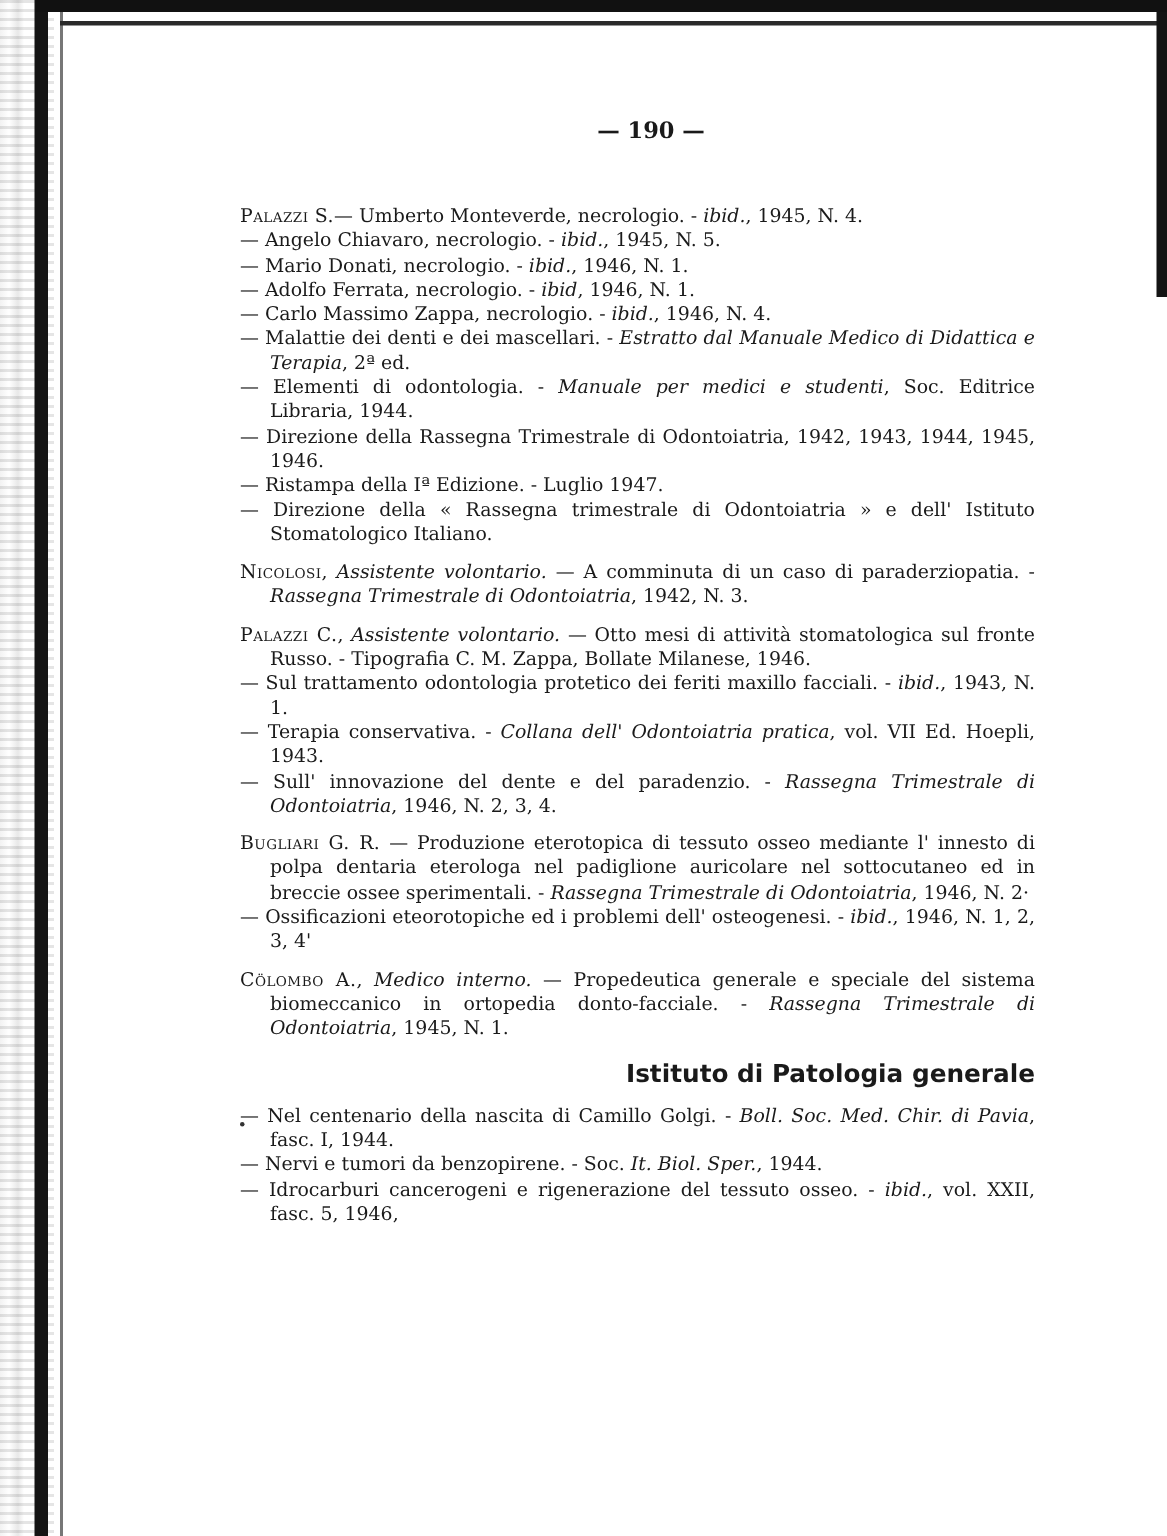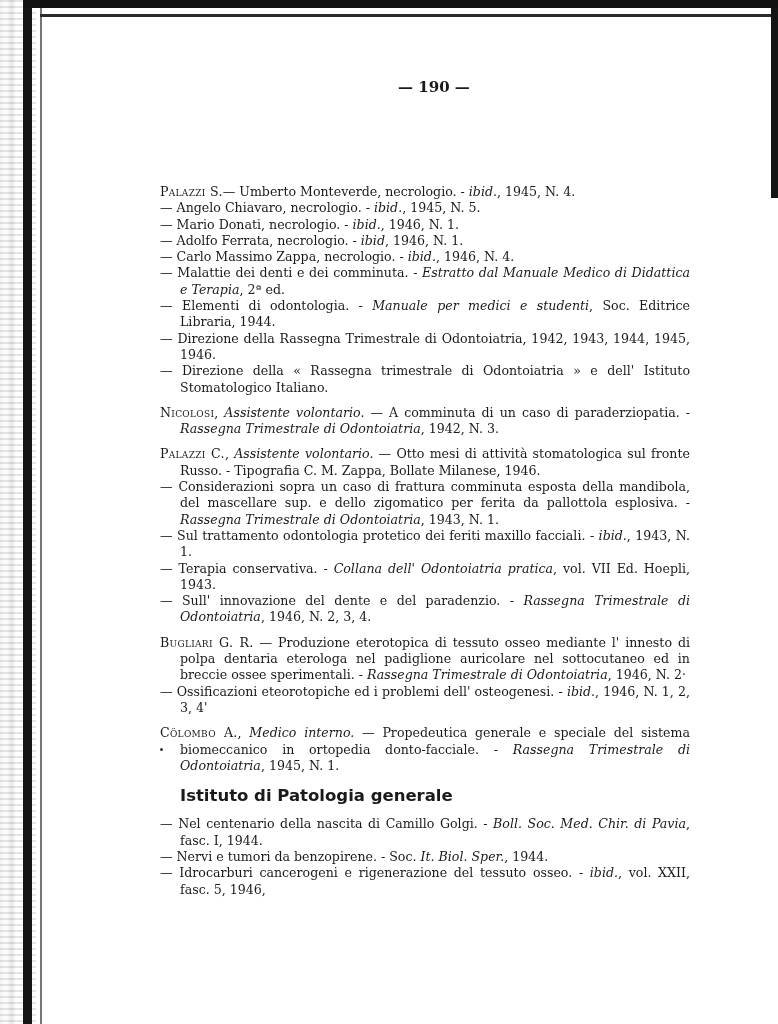--- a/index.html
+++ b/index.html
@@ -37,28 +37,28 @@
       background: #141414;
     }
 
     .page-number {
       position: absolute; left: 0; width: 868px; top: 78px;
       text-align: center; font-weight: bold; font-size: 15px;
     }
 
     .content {
       position: absolute; left: 160px; top: 136px; width: 530px;
-      font-size: 12.6px; line-height: 16.3px; margin-top: 48px;
+      font-size: 12.6px; line-height: 16.3px;
     }
     .entry { margin: 0; padding-left: 20px; text-indent: -20px; text-align: justify; }
     .group { margin-bottom: 9px; }
     .sc { font-variant: small-caps; letter-spacing: 0.3px; }
     .it { font-style: italic; }
     .section-heading {
-      text-align: left; font-weight: bold; font-size: 16.5px;
+      text-align: right; font-weight: bold; font-size: 16.5px;
       font-family: "DejaVu Sans", "Liberation Sans", sans-serif;
       margin: 14px 0 12px 20px;
     }
     .dot { position: absolute; width: 3px; height: 3px; background: #333; border-radius: 50%; }
   </style>
 </head>
 <body>
 
 <div class="binding"></div>
 <div class="binding-bar"></div>
@@ -69,31 +69,31 @@
 
 <div class="page-number">— 190 —</div>
 
 <div class="content" id="content">
     <div class="group">
       <p class="entry"><span class="sc">Palazzi S.</span><span>— Umberto Monteverde, necrologio. - </span><span class="it">ibid.</span><span>, 1945, N. 4.</span></p>
       <p class="entry"><span>— Angelo Chiavaro, necrologio. - </span><span class="it">ibid.</span><span>, 1945, N. 5.</span></p>
       <p class="entry"><span>— Mario Donati, necrologio. - </span><span class="it">ibid.</span><span>, 1946, N. 1.</span></p>
       <p class="entry"><span>— Adolfo Ferrata, necrologio. - </span><span class="it">ibid</span><span>, 1946, N. 1.</span></p>
       <p class="entry"><span>— Carlo Massimo Zappa, necrologio. - </span><span class="it">ibid.</span><span>, 1946, N. 4.</span></p>
-      <p class="entry"><span>— Malattie dei denti e dei comminuta. - </span><span class="it">Estratto dal Manuale Medico di Didattica e Terapia</span><span>, 2ª ed.</span></p>
+      <p class="entry"><span>— Malattie dei denti e dei mascellari. - </span><span class="it">Estratto dal Manuale Medico di Didattica e Terapia</span><span>, 2ª ed.</span></p>
       <p class="entry"><span>— Elementi di odontologia. - </span><span class="it">Manuale per medici e studenti</span><span>, Soc. Editrice Libraria, 1944.</span></p>
       <p class="entry"><span>— Direzione della Rassegna Trimestrale di Odontoiatria, 1942, 1943, 1944, 1945, 1946.</span></p>
+      <p class="entry"><span>— Ristampa della Iª Edizione. - Luglio 1947.</span></p>
       <p class="entry"><span>— Direzione della « Rassegna trimestrale di Odontoiatria » e dell' Istituto Stomatologico Italiano.</span></p>
     </div>
     <div class="group">
       <p class="entry"><span class="sc">Nicolosi</span>, <span class="it">Assistente volontario.</span><span> — A comminuta di un caso di paraderziopatia. - </span><span class="it">Rassegna Trimestrale di Odontoiatria</span><span>, 1942, N. 3.</span></p>
     </div>
     <div class="group">
       <p class="entry"><span class="sc">Palazzi C.</span>, <span class="it">Assistente volontario.</span><span> — Otto mesi di attività stomatologica sul fronte Russo. - Tipografia C. M. Zappa, Bollate Milanese, 1946.</span></p>
-      <p class="entry"><span>— Considerazioni sopra un caso di frattura comminuta esposta della mandibola, del mascellare sup. e dello zigomatico per ferita da pallottola esplosiva. - </span><span class="it">Rassegna Trimestrale di Odontoiatria</span><span>, 1943, N. 1.</span></p>
       <p class="entry"><span>— Sul trattamento odontologia protetico dei feriti maxillo facciali. - </span><span class="it">ibid.</span><span>, 1943, N. 1.</span></p>
       <p class="entry"><span>— Terapia conservativa. - </span><span class="it">Collana dell' Odontoiatria pratica</span><span>, vol. VII Ed. Hoepli, 1943.</span></p>
       <p class="entry"><span>— Sull' innovazione del dente e del paradenzio. - </span><span class="it">Rassegna Trimestrale di Odontoiatria</span><span>, 1946, N. 2, 3, 4.</span></p>
     </div>
     <div class="group">
       <p class="entry"><span class="sc">Bugliari G. R.</span><span> — Produzione eterotopica di tessuto osseo mediante l' innesto di polpa dentaria eterologa nel padiglione auricolare nel sottocutaneo ed in breccie ossee sperimentali. - </span><span class="it">Rassegna Trimestrale di Odontoiatria</span><span>, 1946, N. 2·</span></p>
       <p class="entry"><span>— Ossificazioni eteorotopiche ed i problemi dell' osteogenesi. - </span><span class="it">ibid.</span><span>, 1946, N. 1, 2, 3, 4'</span></p>
     </div>
     <div class="group">
       <p class="entry"><span class="sc">Cölombo A.</span>, <span class="it">Medico interno.</span><span> — Propedeutica generale e speciale del sistema biomeccanico in ortopedia donto-facciale. - </span><span class="it">Rassegna Trimestrale di Odontoiatria</span><span>, 1945, N. 1.</span></p>

